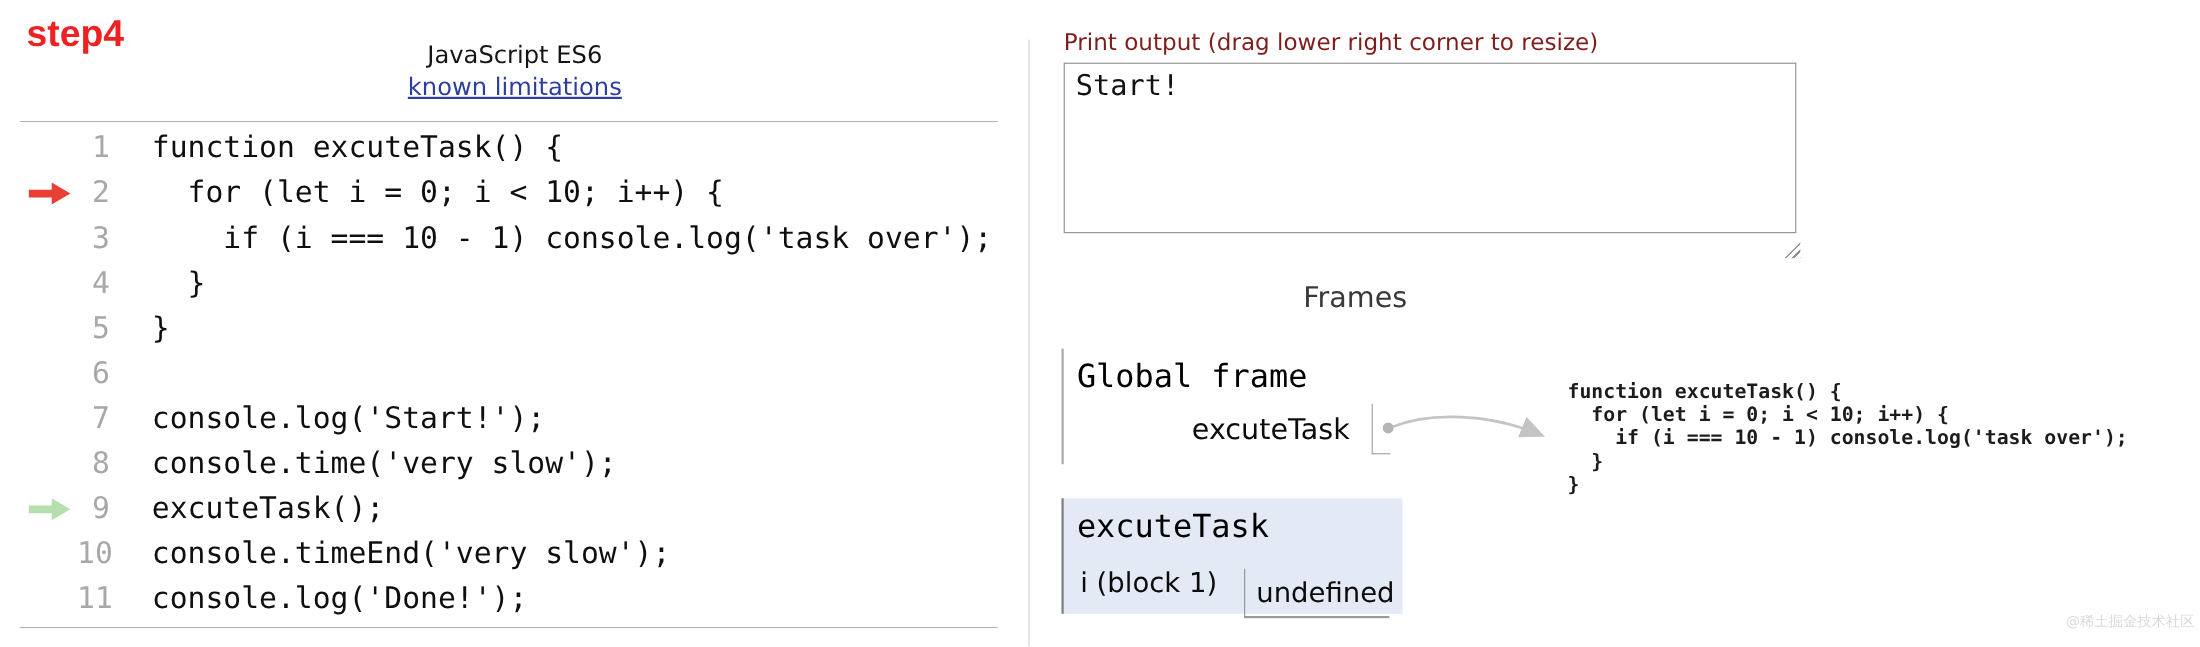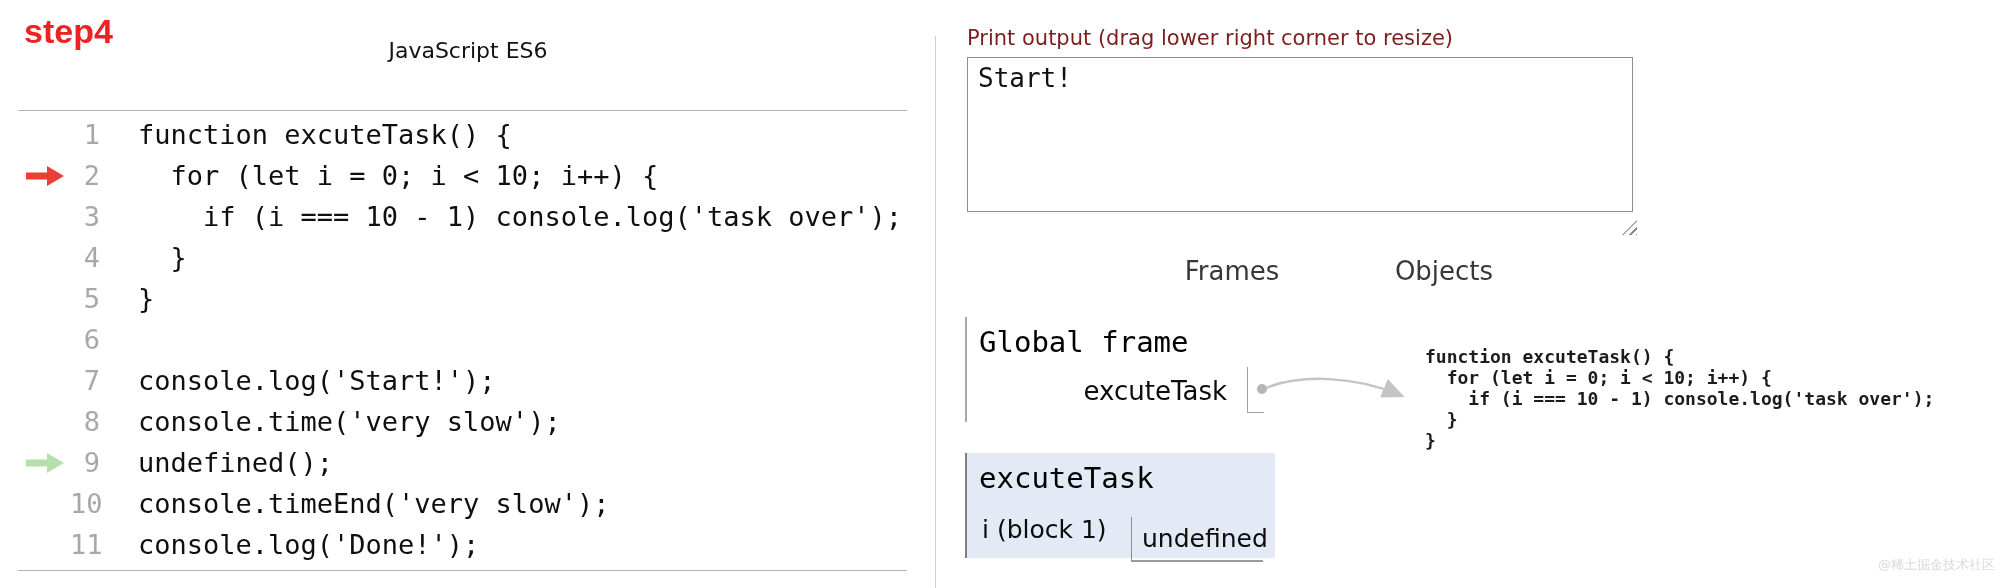--- a/index.html
+++ b/index.html
@@ -75,20 +75,21 @@
              font-size:13px;color:#dadada;}
 </style>
 </head>
 <body>
 
 <div id="page">
 
   <div class="step-title">step4</div>
   <div class="lang-header">
     <div class="lang-name">JavaScript ES6</div>
+    <a class="lang-link">known limitations</a>
   </div>
 
   <div class="hr hr-top"></div>
 
   <div class="code-lines">
       <div class="code-row">
         <span class="gutter"></span>
         <span class="lineno">1</span>
         <span class="codetext">function excuteTask() {</span>
       </div>
@@ -131,21 +132,21 @@
         <span class="lineno">8</span>
         <span class="codetext">console.time('very slow');</span>
       </div>
       <div class="code-row">
         <span class="gutter">
           <svg class="line-arrow" viewBox="0 0 38 20">
             <path d="M0 6.5 H21 V0 L38 10 L21 20 V13.5 H0 Z" fill="#b6dfae"></path>
           </svg>
         </span>
         <span class="lineno">9</span>
-        <span class="codetext">undefined();</span>
+        <span class="codetext">excuteTask();</span>
       </div>
       <div class="code-row">
         <span class="gutter"></span>
         <span class="lineno">10</span>
         <span class="codetext">console.timeEnd('very slow');</span>
       </div>
       <div class="code-row">
         <span class="gutter"></span>
         <span class="lineno">11</span>
         <span class="codetext">console.log('Done!');</span>
@@ -153,21 +154,20 @@
     </div>
 
   <div class="hr hr-bottom"></div>
   <div class="v-divider"></div>
 
   <div class="print-label">Print output (drag lower right corner to resize)</div>
   <textarea class="print-area" readonly="" style="">Start!</textarea>
   <div class="resize-grip"></div>
 
   <div class="viz-header frames-header">Frames</div>
-  <div class="viz-header objects-header">Objects</div>
 
   <div class="global-frame">
     <div class="frame-title">Global frame</div>
     <div class="gf-varname">excuteTask</div>
     <div class="gf-valuecell"></div>
   </div>
 
   <svg class="connector" viewBox="0 0 180 60">
     <defs>
       <marker id="arrowhead" markerWidth="9" markerHeight="8" refX="7" refY="4" orient="auto">

